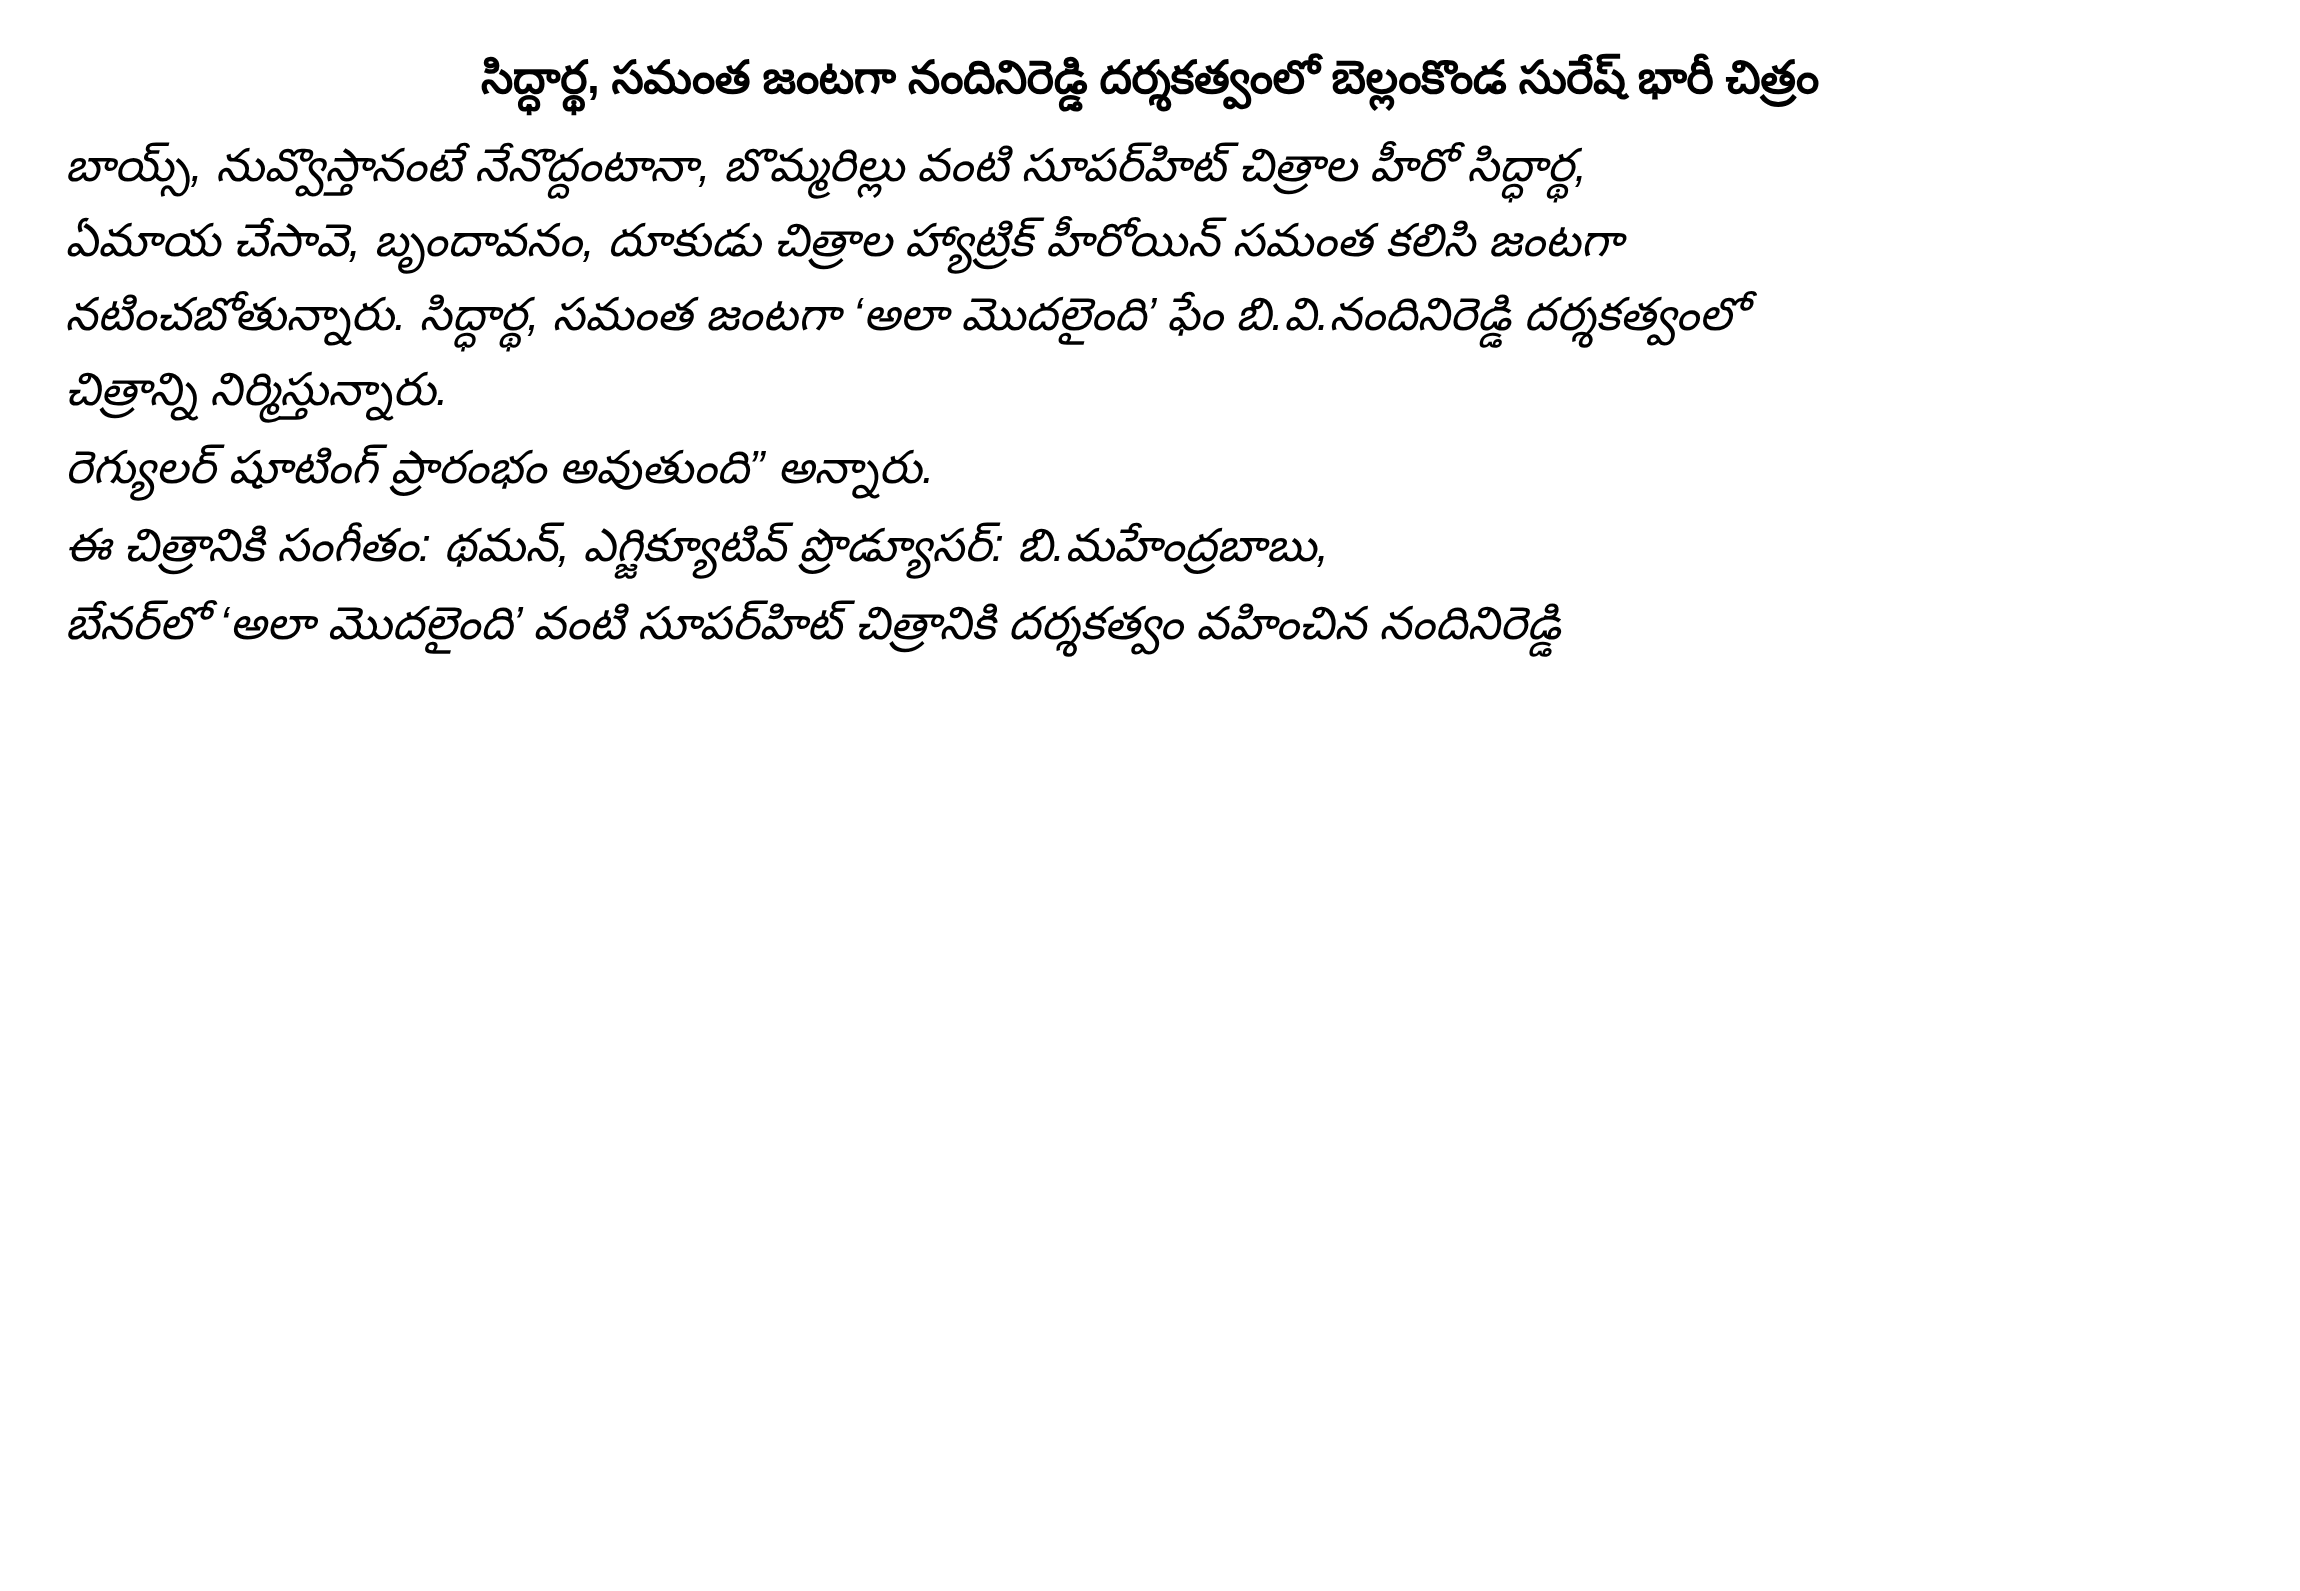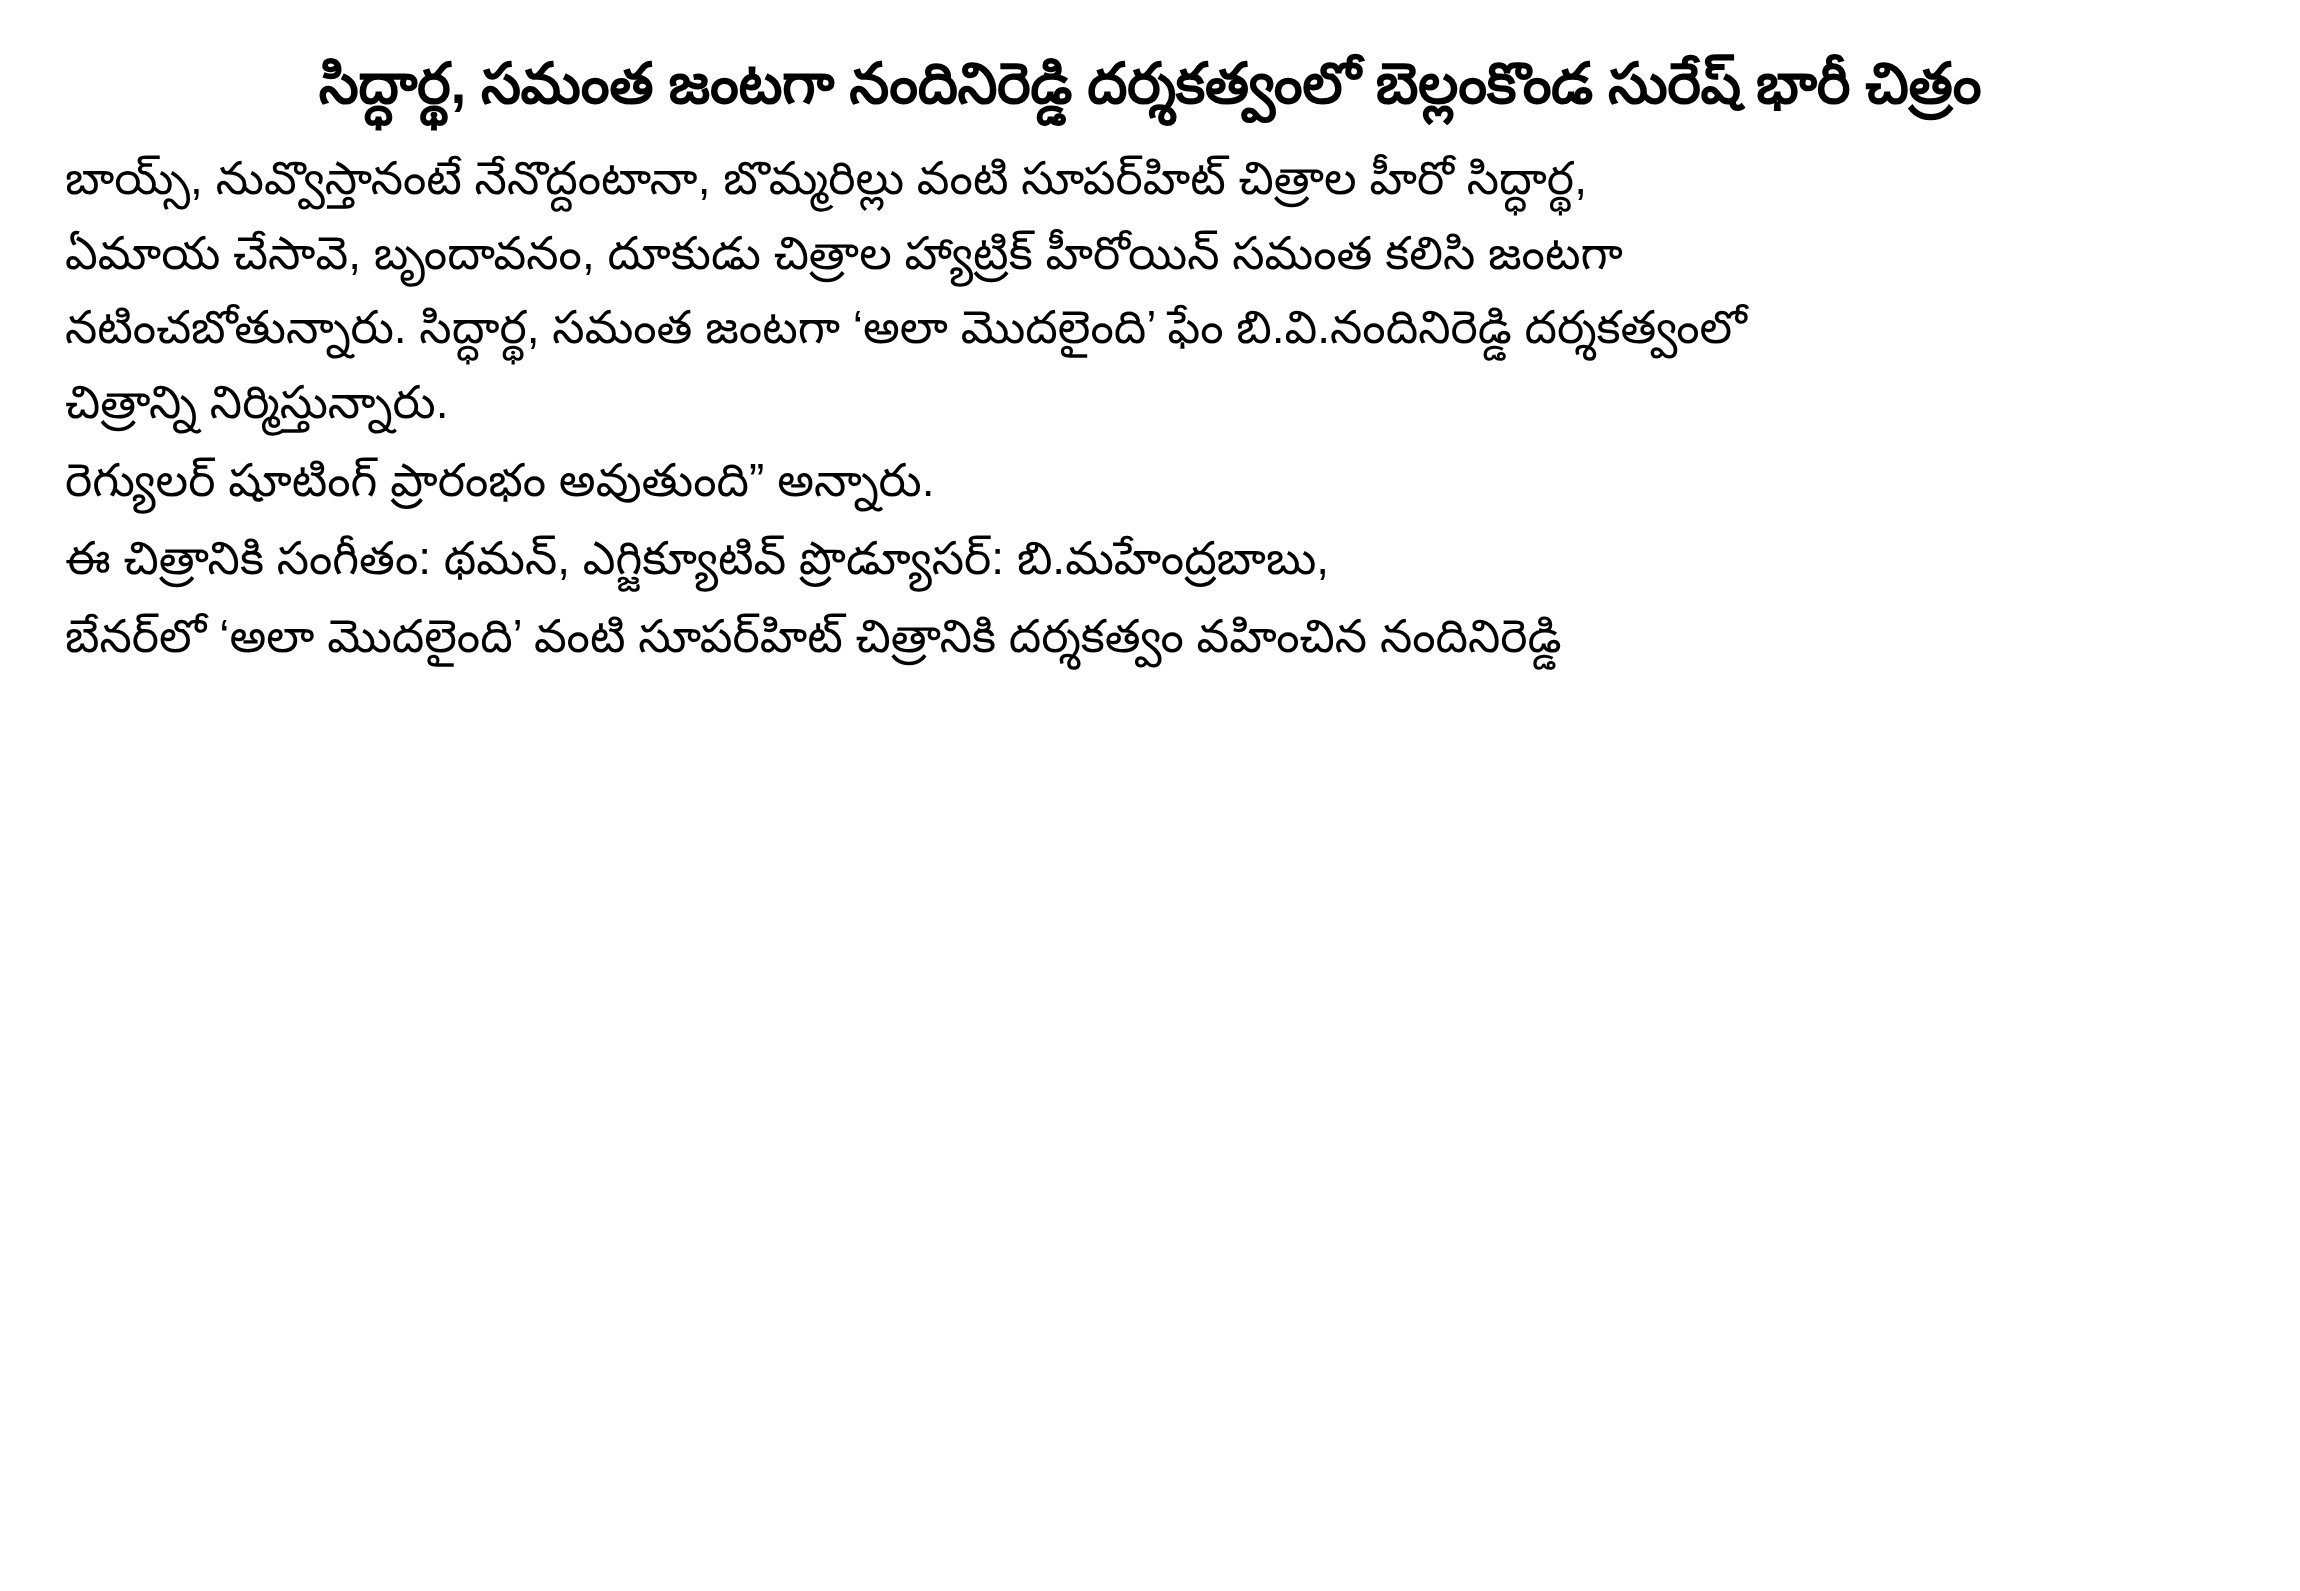--- a/index.html
+++ b/index.html
@@ -15,40 +15,41 @@
     overflow: hidden;
   }
   .page {
     box-sizing: border-box;
     width: 2300px;
     height: 1592px;
     padding: 37px 65px 0 65px;
     background: #ffffff;
   }
   .headline {
-    font-size: 57px;
+    font-size: 46px;
     font-weight: bold;
     line-height: 1.18;
     text-align: center;
     letter-spacing: -0.5px;
     margin: 13px 0 24px 0;
     white-space: nowrap;
   }
   .body-block {
     font-size: 46px;
     line-height: 1.62;
     text-align: left;
     font-weight: normal;
   }
   .para {
     margin: 0 0 3.7px 0;
   }
   .para .ln {
     display: block;
     white-space: nowrap;
+    font-style: italic;
   }
 </style>
 </head>
 <body>
 
 <div class="page">
 
   <h1 class="headline">సిద్ధార్థ, సమంత జంటగా నందినిరెడ్డి దర్శకత్వంలో బెల్లంకొండ సురేష్ భారీ చిత్రం</h1>
 
   <div class="body-block">

